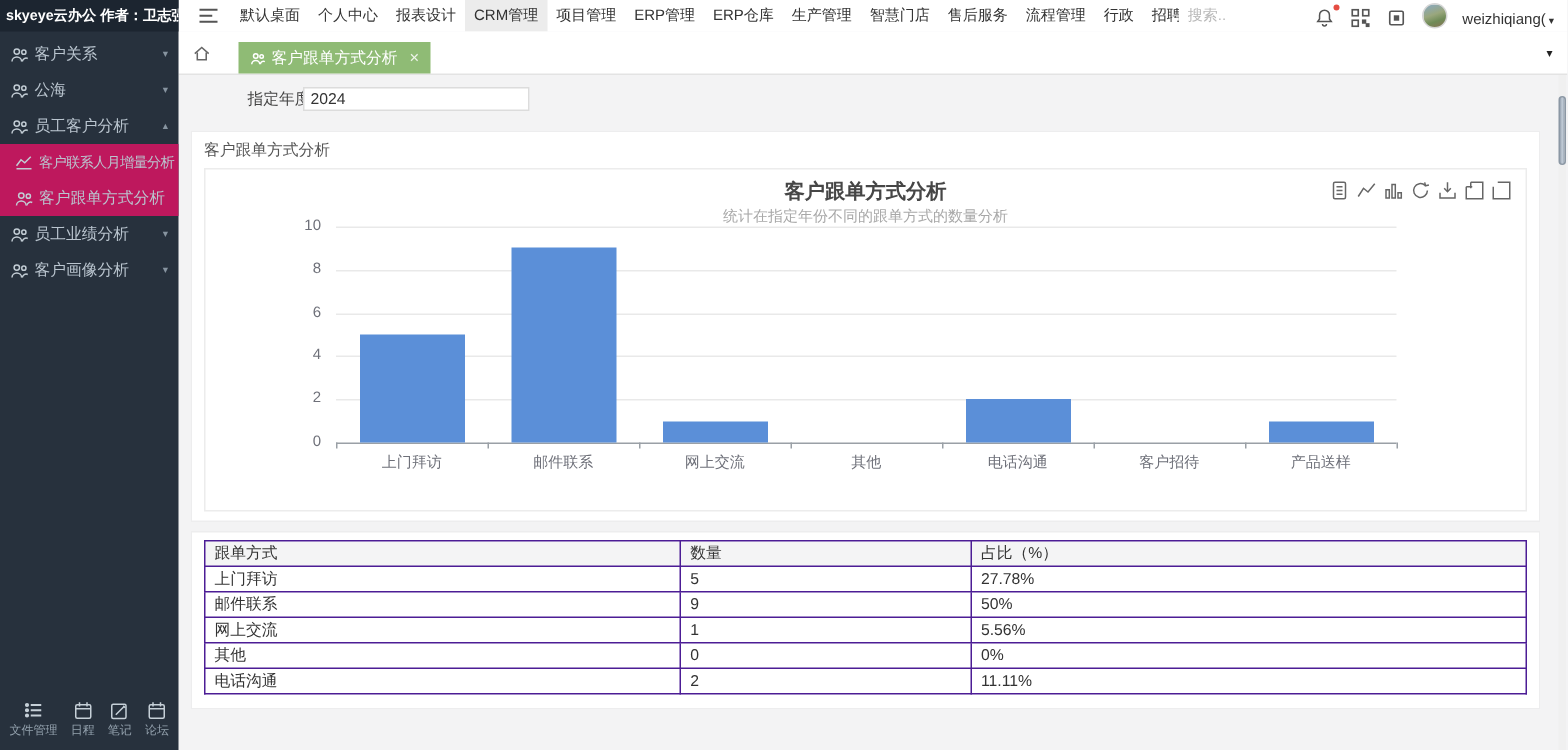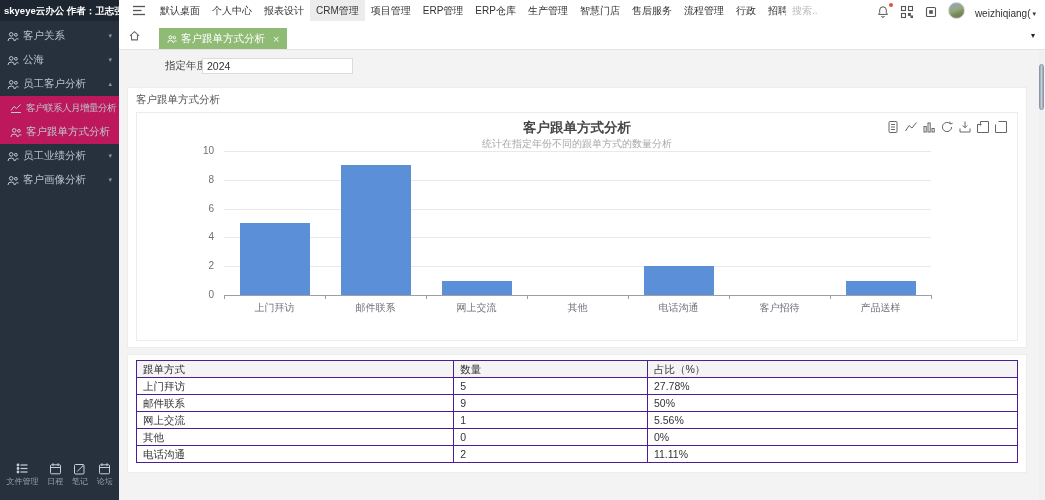--- a/index.html
+++ b/index.html
@@ -8,21 +8,21 @@
 
   
   .sidebar { position:absolute; left:0; top:0; bottom:0; width:119px; background:#27313d; z-index:5; }
   .logo { height:21px; line-height:21px; background:#1c2530; color:#fff; font-size:9.5px; font-weight:bold; padding-left:4px; white-space:nowrap; overflow:hidden; }
   .side-menu { padding-top:3px; }
   .side-item { height:24px; display:flex; align-items:center; gap:4px; padding:0 7px; color:#bac5cf; font-size:10.5px; cursor:pointer; white-space:nowrap; overflow:hidden; }
   .side-item .chev { margin-left:auto; font-size:7px; color:#8794a0; }
   .side-item.sub { background:#be185d; padding-left:10px; }
   .side-item.compact { font-size:9.5px; letter-spacing:-0.5px; }
   .side-item svg { flex:0 0 auto; }
-  .side-footer { position:absolute; bottom:0; left:0; right:0; height:38px; display:flex; justify-content:space-around; align-items:flex-start; padding:0 2px 3px; }
+  .side-footer { position:absolute; bottom:0; left:0; right:0; height:38px; display:flex; justify-content:space-around; align-items:center; padding:0 2px 3px; }
   .sf-item { display:flex; flex-direction:column; align-items:center; gap:1px; cursor:pointer; }
   .sf-item .sf-label { font-size:8px; color:#93a1ad; white-space:nowrap; }
 
   
   .topbar { position:absolute; left:119px; top:0; right:0; height:21px; background:#fff; display:flex; align-items:center; z-index:4; }
   .hamburger { margin:0 8px 0 13px; cursor:pointer; display:flex; align-items:center; }
   .nav-items { display:flex; align-items:center; height:21px; overflow:hidden; white-space:nowrap; }
   .nav-item { padding:0 6px; line-height:21px; height:21px; font-size:10px; color:#333; cursor:pointer; }
   .nav-item.active { background:#ececec; }
   .search-input { border:none; outline:none; font-size:10px; width:84px; margin-left:6px; color:#333; }

